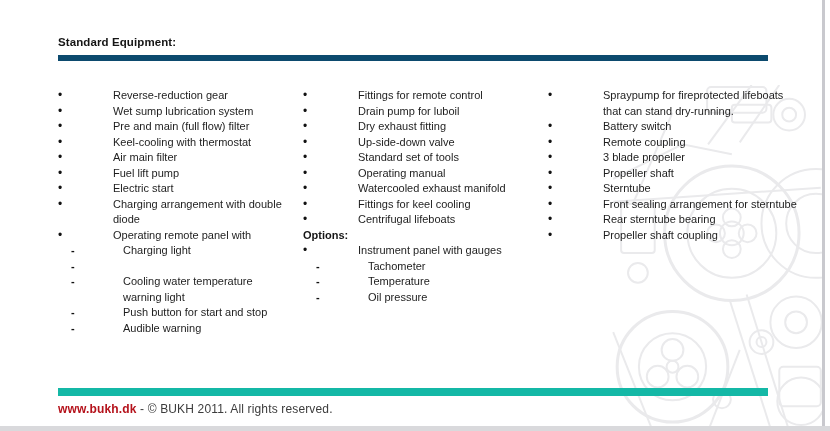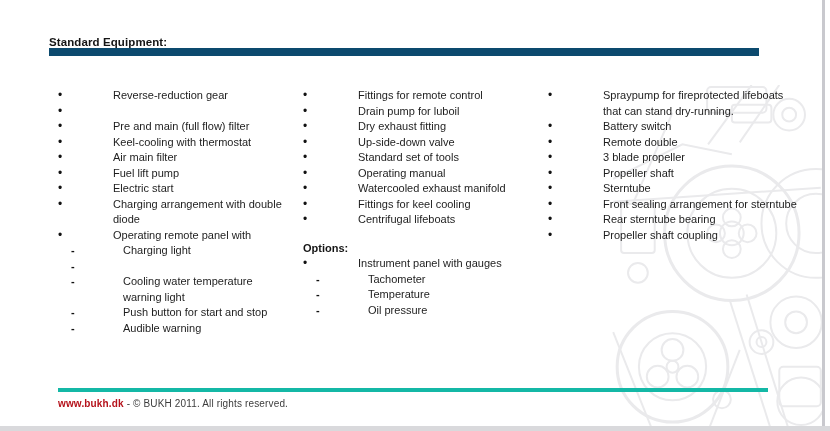--- a/index.html
+++ b/index.html
@@ -10,44 +10,44 @@
   
   .right-border{position:absolute;left:822px;top:0;width:3px;height:431px;background:#c9c9ce;}
   .bottom-border{position:absolute;left:0;top:426px;width:830px;height:5px;background:#d9d9dc;}
 
   
   .watermark{position:absolute;left:612px;top:85px;width:210px;height:346px;z-index:0;}
   .watermark *{vector-effect:non-scaling-stroke;}
 
   
   .title-block{
-    position:absolute;left:49px;top:36px;width:710px;z-index:1;
-    border-bottom:8px solid #0c4a6e;padding-bottom:0;
+    position:absolute;left:58px;top:36px;width:710px;z-index:1;
+    border-bottom:6px solid #0c4a6e;padding-bottom:7px;
   }
   .title-block h1{
     margin:0;font-size:11.5px;font-weight:bold;letter-spacing:.1px;color:#151515;
   }
 
   
   .col{position:absolute;top:88px;z-index:1;font-size:11px;line-height:15.5px;}
   .col-1{left:58px;width:240px;}
   .col-2{left:303px;width:240px;}
   .col-3{left:548px;width:256px;}
   .row{display:flex;align-items:flex-start;}
   .row .marker{flex:none;width:15px;font-size:12px;color:#111;}
   .row .txt{white-space:pre-line;margin-left:40px;}
   .row.sub{padding-left:13px;}
   .row.sub .marker{width:12px;font-weight:bold;font-size:11px;}
-  .opt-heading{font-weight:bold;margin-top:13px;color:#151515;}
+  .opt-heading{font-weight:bold;color:#151515;}
 
   
   .footer-block{
     position:absolute;left:58px;top:388px;width:710px;z-index:1;
-    border-top:4px solid #14b8a6;padding-top:6px;
-    font-size:10px;letter-spacing:.15px;color:#3c3c3c;
+    border-top:8px solid #14b8a6;padding-top:6px;
+    font-size:12px;letter-spacing:.15px;color:#3c3c3c;
   }
   .footer-link{color:#b5121b;font-weight:bold;text-decoration:none;cursor:pointer;}
 </style>
 </head>
 <body>
 
 <div class="page">
 
   <svg class="watermark" viewBox="0 0 210 350" fill="none" stroke="#eaeaec" stroke-width="2">
     <rect x="95" y="2" width="60" height="26" rx="4"></rect>
@@ -94,20 +94,21 @@
   </div>
 
   <div id="cols">
     <div class="col col-1">
         <div class="row">
           <span class="marker">•</span>
           <span class="txt">Reverse-reduction gear</span>
         </div>
         <div class="row">
           <span class="marker">•</span>
+          <span class="txt">Wet sump lubrication system</span>
         </div>
         <div class="row">
           <span class="marker">•</span>
           <span class="txt">Pre and main (full flow) filter</span>
         </div>
         <div class="row">
           <span class="marker">•</span>
           <span class="txt">Keel-cooling with thermostat</span>
         </div>
         <div class="row">
@@ -211,21 +212,21 @@
           <span class="marker">•</span>
           <span class="txt">Spraypump for fireprotected lifeboats
 that can stand dry-running.</span>
         </div>
         <div class="row">
           <span class="marker">•</span>
           <span class="txt">Battery switch</span>
         </div>
         <div class="row">
           <span class="marker">•</span>
-          <span class="txt">Remote double</span>
+          <span class="txt">Remote coupling</span>
         </div>
         <div class="row">
           <span class="marker">•</span>
           <span class="txt">3 blade propeller</span>
         </div>
         <div class="row">
           <span class="marker">•</span>
           <span class="txt">Propeller shaft</span>
         </div>
         <div class="row">

